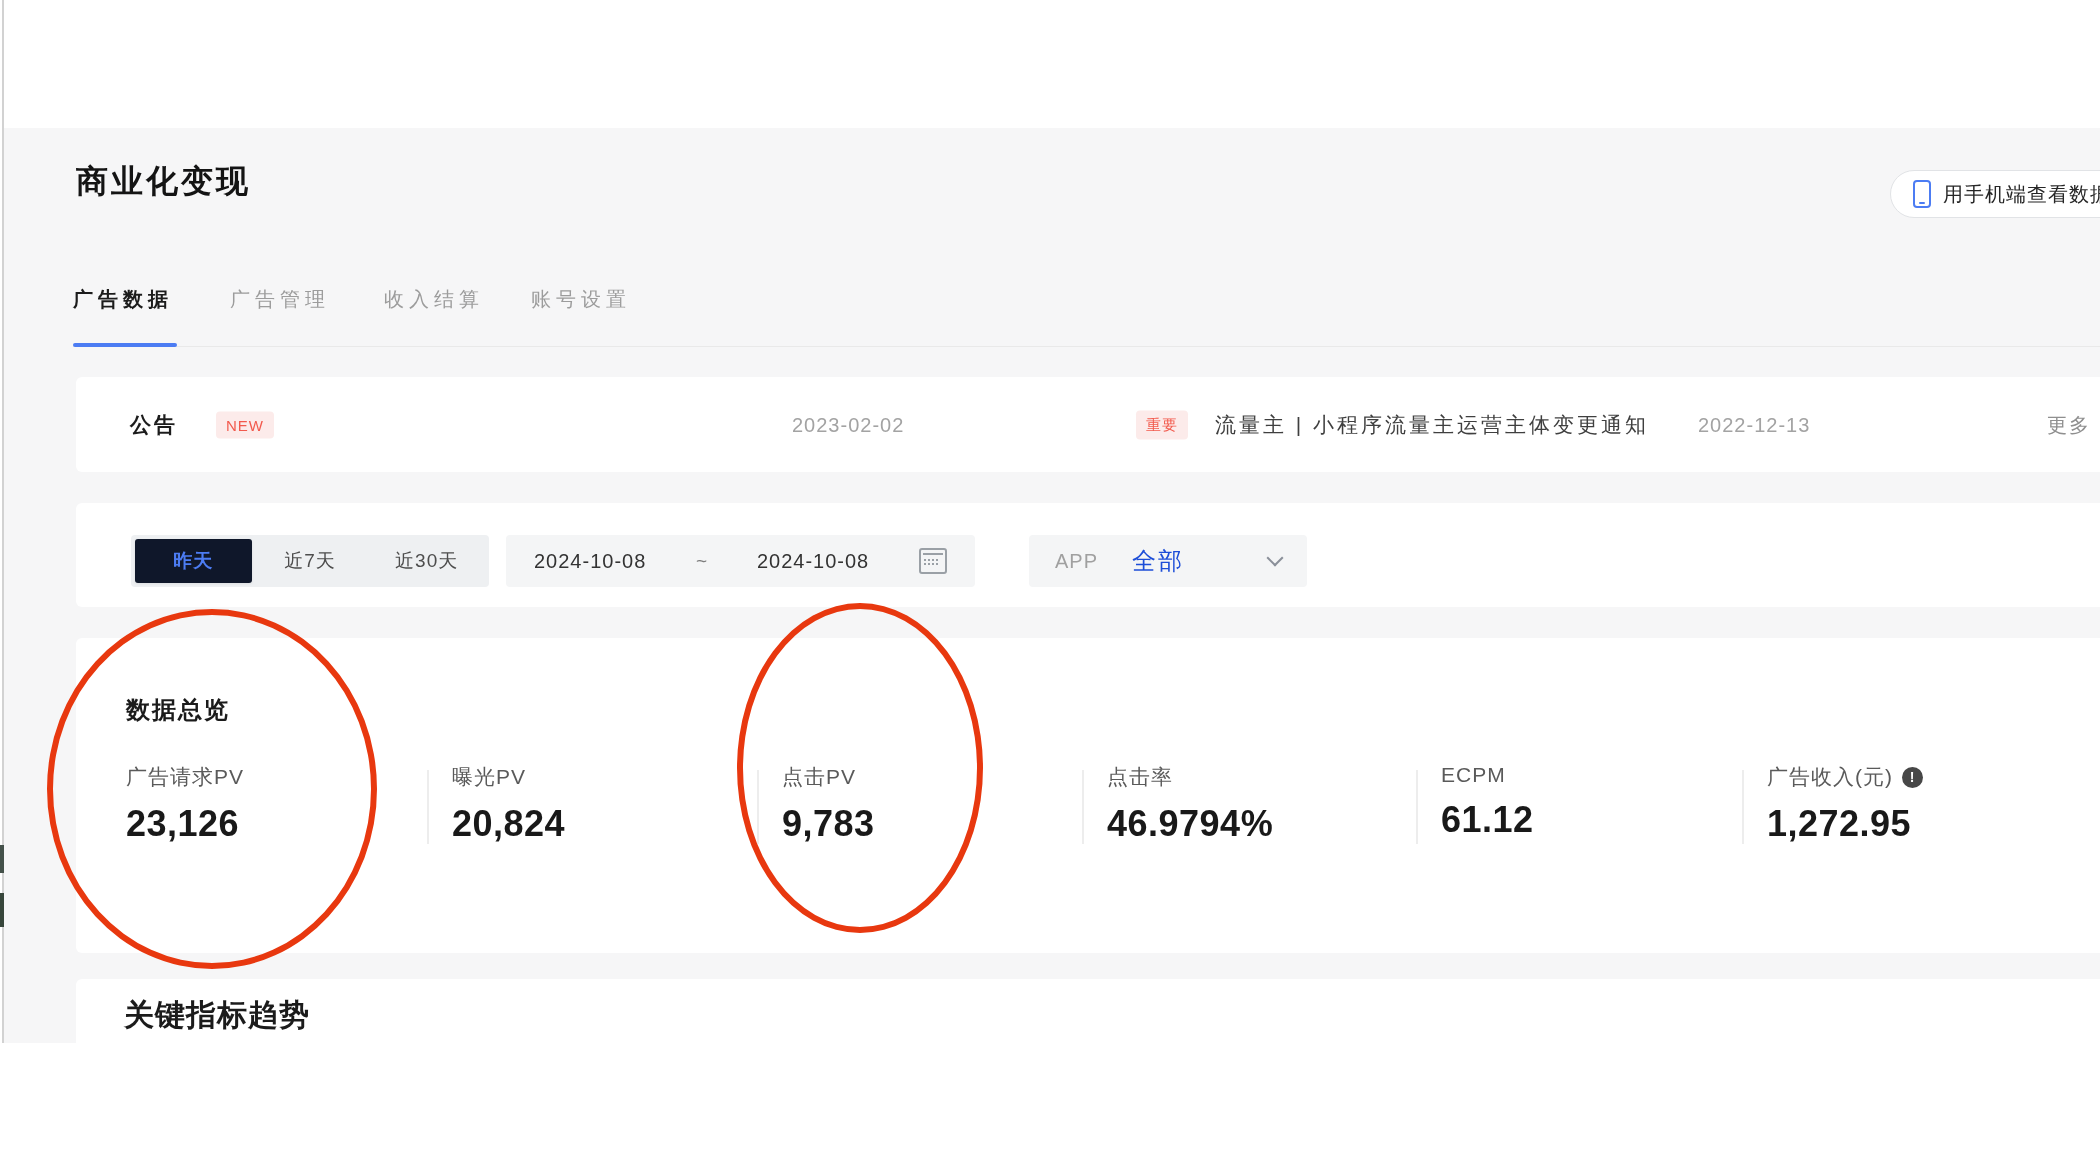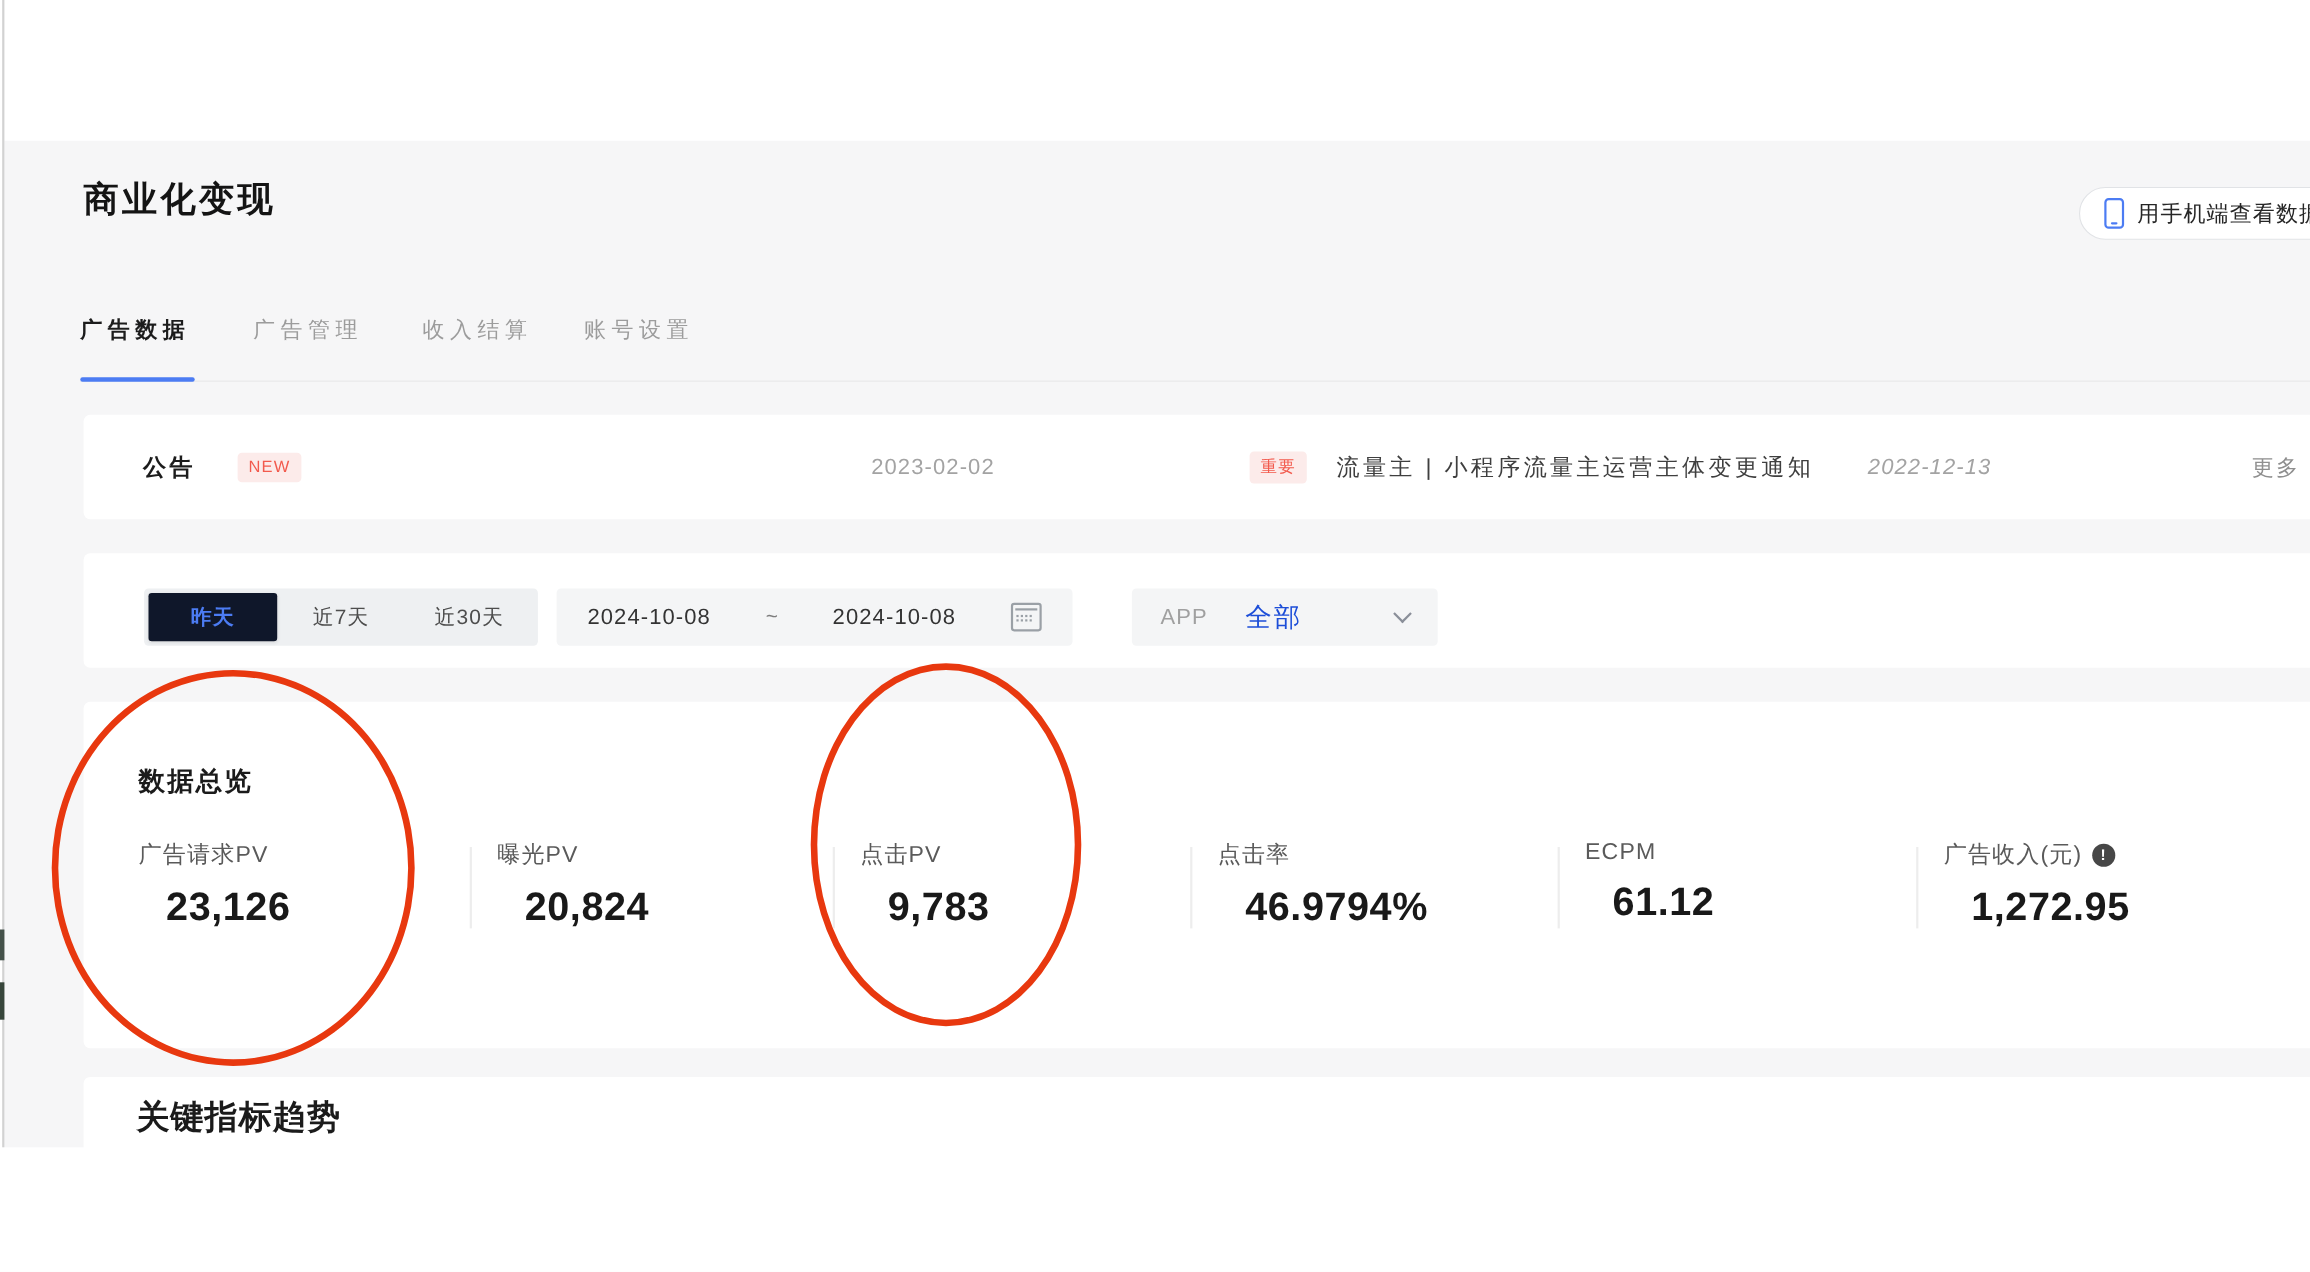--- a/index.html
+++ b/index.html
@@ -47,21 +47,21 @@
   .ann-label { left:54px; font-size:21px; font-weight:700; letter-spacing:3px; color:#1c1c1c; }
   .ann-badge { background:#fcebea; color:#f25a4d; font-size:15px; font-weight:400;
     padding:5px 10px; border-radius:4px; letter-spacing:1px; }
   .ann-badge.b1 { left:140px; }
   .ann-badge.b2 { left:1060px; }
   .ann-text { font-size:21px; color:#3f3f3f; letter-spacing:3px; cursor:pointer; }
   .ann-text.t1 { left:232px; }
   .ann-text.t2 { left:1139px; }
   .ann-date { font-size:20px; color:#a3a3a3; letter-spacing:1px; }
   .ann-date.d1 { left:716px; }
-  .ann-date.d2 { left:1622px;font-style:italic; }
+  .ann-date.d2 { left:1622px; }
   .ann-more { left:1971px; font-size:20px; color:#8f8f8f; letter-spacing:2px; cursor:pointer; }
 
   
   .seg { left:55px; top:32px; width:358px; height:52px; background:#eef0f2; border-radius:4px;
     display:flex; align-items:stretch; box-sizing:border-box; padding:4px; }
   .seg-item { flex:1; display:flex; align-items:center; justify-content:center;
     font-size:19px; color:#4d4d4d; letter-spacing:1px; cursor:pointer; border-radius:3px; }
   .seg-item.selected { background:#0f172a; color:#4c7cf3; font-weight:700; box-shadow:0 1px 3px rgba(0,0,0,.08); }
 
   .datebox { left:430px; top:32px; width:469px; height:52px; background:#f4f5f6; border-radius:4px;
@@ -78,21 +78,21 @@
   .app-label { font-size:20px; color:#a0a0a0; letter-spacing:1px; }
   .app-value { font-size:24px; color:#1d4ed8; letter-spacing:2px; }
   .chev-icon { width:10px; height:10px; border-right:2px solid #8a8f99; border-bottom:2px solid #8a8f99;
     transform:rotate(45deg); margin-left:auto; margin-top:-6px; }
 
   
   .sec-title { font-size:24px; font-weight:700; letter-spacing:2px; color:#1b1b1b; }
   .ovw-title { left:50px; top:56px; }
   .metric { top:125px; width:300px; }
   .metric .m-label { font-size:21px; color:#5a5a5a; letter-spacing:1px; display:flex; align-items:center; white-space:nowrap; }
-  .metric .m-value { margin-top:12px; font-size:36px; font-weight:700; color:#191919; letter-spacing:0.5px; white-space:nowrap;margin-left:25px; }
+  .metric .m-value { margin-top:12px; font-size:36px; font-weight:700; color:#191919; letter-spacing:0.5px; white-space:nowrap; }
   .m-divider { top:132px; width:2px; height:74px; background:#ededed; }
   .info-icon { width:21px; height:21px; border-radius:50%; background:#474747; color:#fff; font-size:14px;
     font-weight:700; display:inline-flex; align-items:center; justify-content:center; margin-left:9px; cursor:pointer; }
   .info-icon::after { content:"!"; }
 
   .trend-title { left:48px; top:16px; letter-spacing:1px; font-size:30px; }
 
   
   .circle { border:6px solid #e8380f; border-radius:50%; box-sizing:border-box; z-index:6; pointer-events:none; }
   .circle.c1 { left:47px; top:609px; width:330px; height:360px; }

